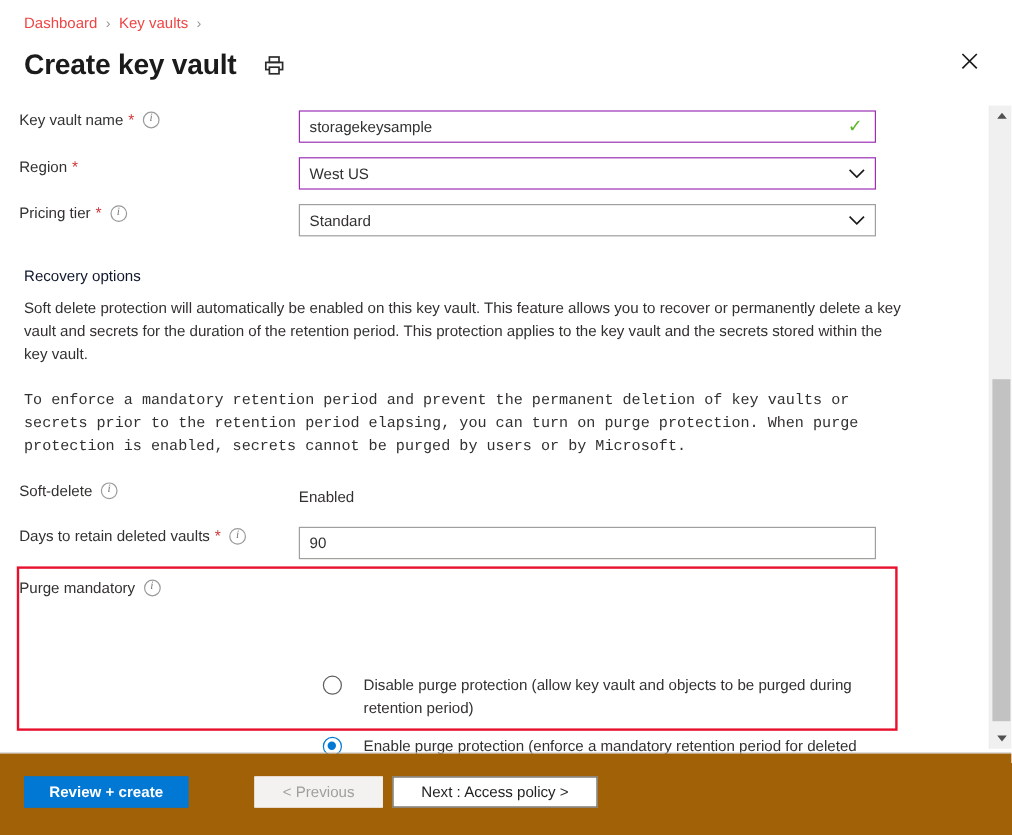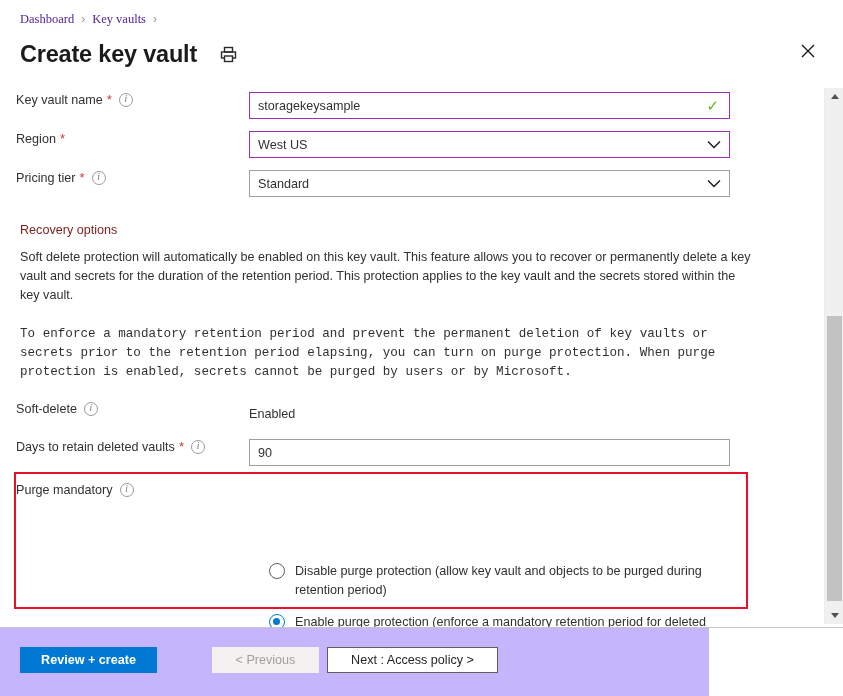--- a/index.html
+++ b/index.html
@@ -19,24 +19,23 @@
 
   
   .breadcrumb {
     position: absolute;
     left: 20px; top: 10px;
     display: flex; align-items: center;
     font-size: 12.5px;
     height: 18px;
   }
   .bc-link {
-    color: #4c1d95;
+    color: #ef4444;
     cursor: pointer;
     white-space: nowrap;
-    font-family: Liberation Serif, serif;
   }
   .bc-sep {
     color: #979797;
     margin: 0 7px;
     font-size: 12px;
   }
 
   
   .title-row {
     position: absolute;
@@ -133,21 +132,21 @@
     font-size: 12.6px;
     color: #323130;
     line-height: 27px;
   }
 
   
   .section-head {
     position: absolute;
     left: 20px;
     font-size: 12.6px;
-    color: #7f1d1d;
+    color: #0f172a;
   }
   .para {
     position: absolute;
     left: 20px;
     width: 735px;
     font-size: 12.6px;
     line-height: 19px;
     color: #323130;
   }
 
@@ -160,20 +159,21 @@
     pointer-events: none;
   }
 
   
   .radio-group { position: absolute; left: 269px; top: 478px; width: 470px; }
   .radio-item {
     display: flex;
     align-items: flex-start;
     margin-bottom: 13px;
     cursor: pointer;
+    gap: 8px;
   }
   .radio {
     flex: 0 0 auto;
     width: 16px; height: 16px;
     border: 1.4px solid #605e5c;
     border-radius: 50%;
     margin-right: 10px;
     margin-top: 1px;
     background: #fff;
     position: relative;
@@ -247,22 +247,22 @@
   
   .footer-sep {
     position: absolute;
     left: 0; top: 627px;
     width: 843px; height: 1px;
     background: #c8c6c4;
   }
   .footer {
     position: absolute;
     left: 0; top: 628px;
-    width: 709px; height: 68px;
-    background: #c4b5fd;
+    width: 843px; height: 68px;
+    background: #a16207;
   }
   .btn {
     position: absolute;
     font-size: 12.6px;
     display: flex; align-items: center; justify-content: center;
     cursor: pointer;
     white-space: nowrap;
   }
   .btn-primary {
     left: 20px; top: 19px;

